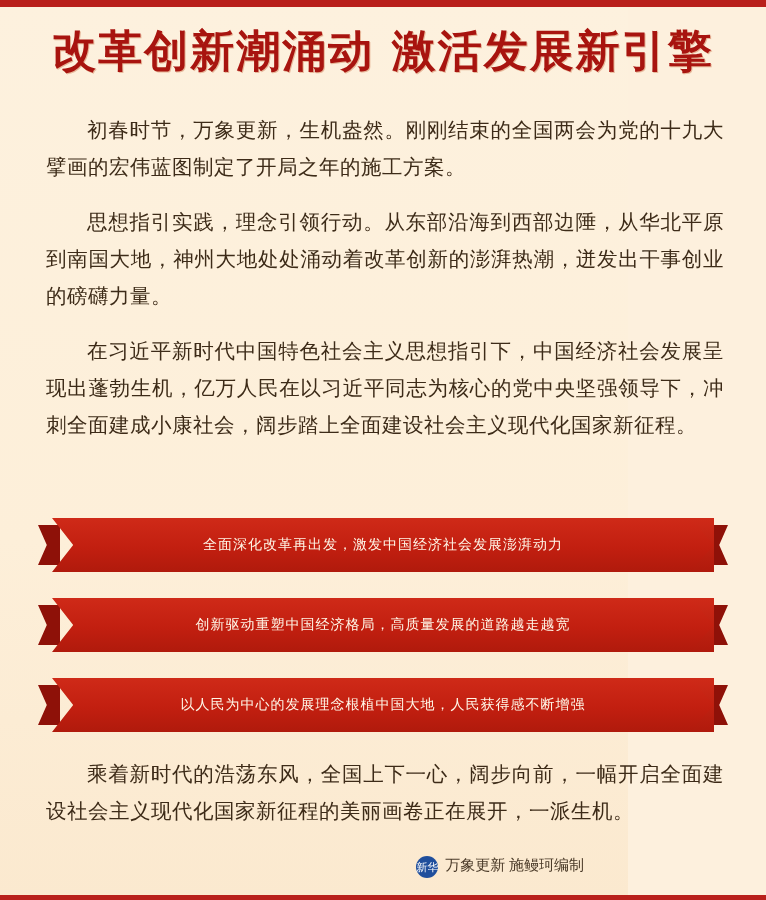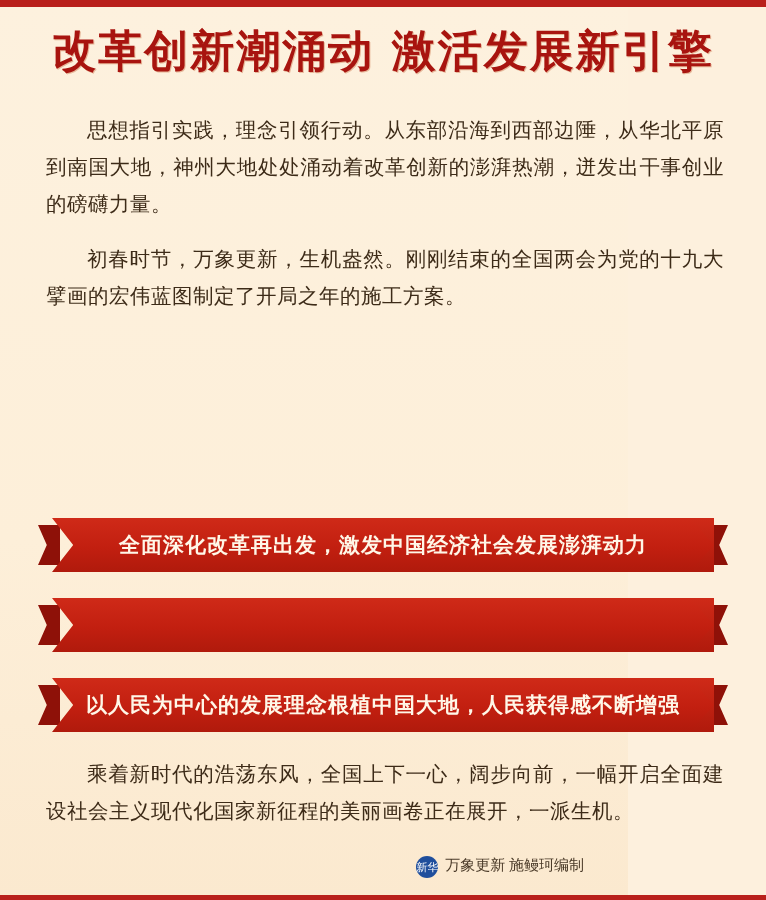--- a/index.html
+++ b/index.html
@@ -108,22 +108,22 @@
     right: 0; top: 0;
     width: 24px; height: 54px;
     background: linear-gradient(180deg, #cf2a18 0%, #b01a0c 100%);
     clip-path: polygon(0 0, 100% 0, 100% 100%, 0 100%, 100% 50%);
   }
   .ribbon-text {
     position: relative;
     z-index: 2;
     color: #fff7e8;
     font-family: "DejaVu Sans", "Liberation Sans", sans-serif;
-    font-weight: bold;
-    font-size: 21px;
+    font-weight: normal;
+    font-size: 14px;
     letter-spacing: 1px;
     white-space: nowrap;
   }
 
   .credit {
     position: absolute;
     right: 44px;
     bottom: 22px;
     display: flex;
     align-items: flex-start;
@@ -158,40 +158,42 @@
 
 <div class="page">
 
   <div class="top-rule"></div>
 
   <div class="title-wrap">
     <div class="title">改革创新潮涌动 激活发展新引擎</div>
   </div>
 
   <div class="body-text" id="para-block-1">
+    <p class="para">初春时节，万象更新，生机盎然。刚刚结束的全国两会为党的十九大擘画的宏伟蓝图制定了开局之年的施工方案。</p>
     <p class="para">思想指引实践，理念引领行动。从东部沿海到西部边陲，从华北平原到南国大地，神州大地处处涌动着改革创新的澎湃热潮，迸发出干事创业的磅礴力量。</p>
-    <p class="para">初春时节，万象更新，生机盎然。刚刚结束的全国两会为党的十九大擘画的宏伟蓝图制定了开局之年的施工方案。</p>
+    <p class="para">在习近平新时代中国特色社会主义思想指引下，中国经济社会发展呈现出蓬勃生机，亿万人民在以习近平同志为核心的党中央坚强领导下，冲刺全面建成小康社会，阔步踏上全面建设社会主义现代化国家新征程。</p>
   </div>
 
   <div class="banners">
 
     <div class="ribbon">
       <div class="ribbon-tail left"></div>
       <div class="ribbon-tail right"></div>
       <div class="ribbon-body">
         <div class="notch-right"></div>
         <span class="ribbon-text">全面深化改革再出发，激发中国经济社会发展澎湃动力</span>
       </div>
     </div>
 
     <div class="ribbon">
       <div class="ribbon-tail left"></div>
       <div class="ribbon-tail right"></div>
       <div class="ribbon-body">
         <div class="notch-right"></div>
+        <span class="ribbon-text">创新驱动重塑中国经济格局，高质量发展的道路越走越宽</span>
       </div>
     </div>
 
     <div class="ribbon">
       <div class="ribbon-tail left"></div>
       <div class="ribbon-tail right"></div>
       <div class="ribbon-body">
         <div class="notch-right"></div>
         <span class="ribbon-text">以人民为中心的发展理念根植中国大地，人民获得感不断增强</span>
       </div>

